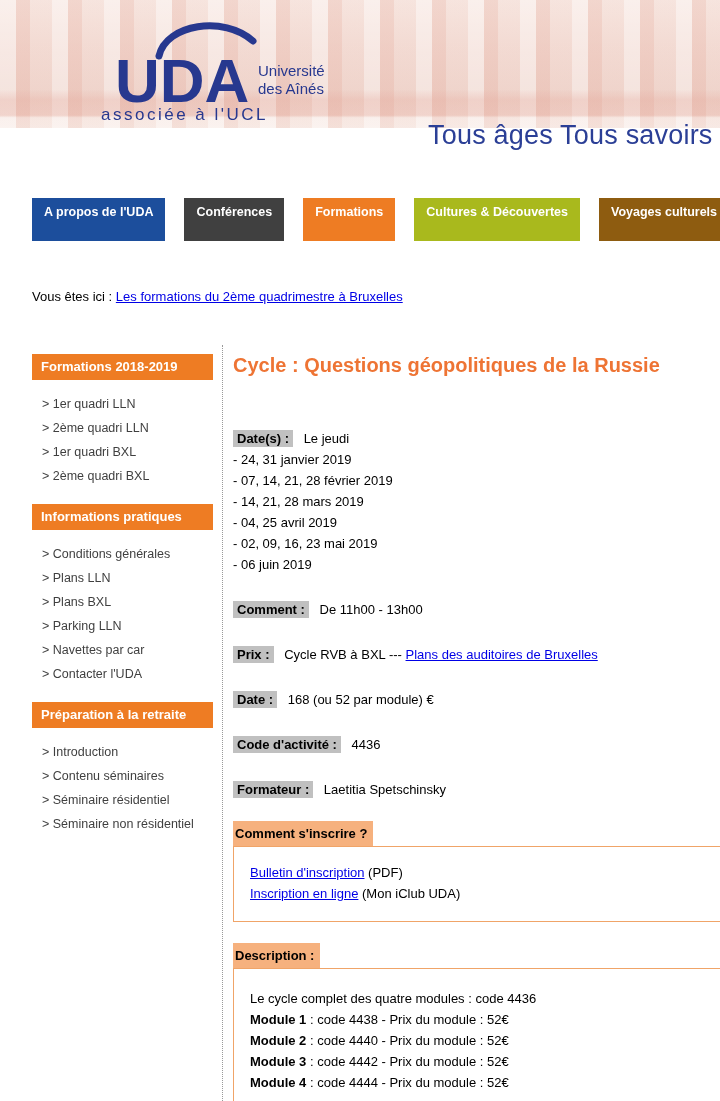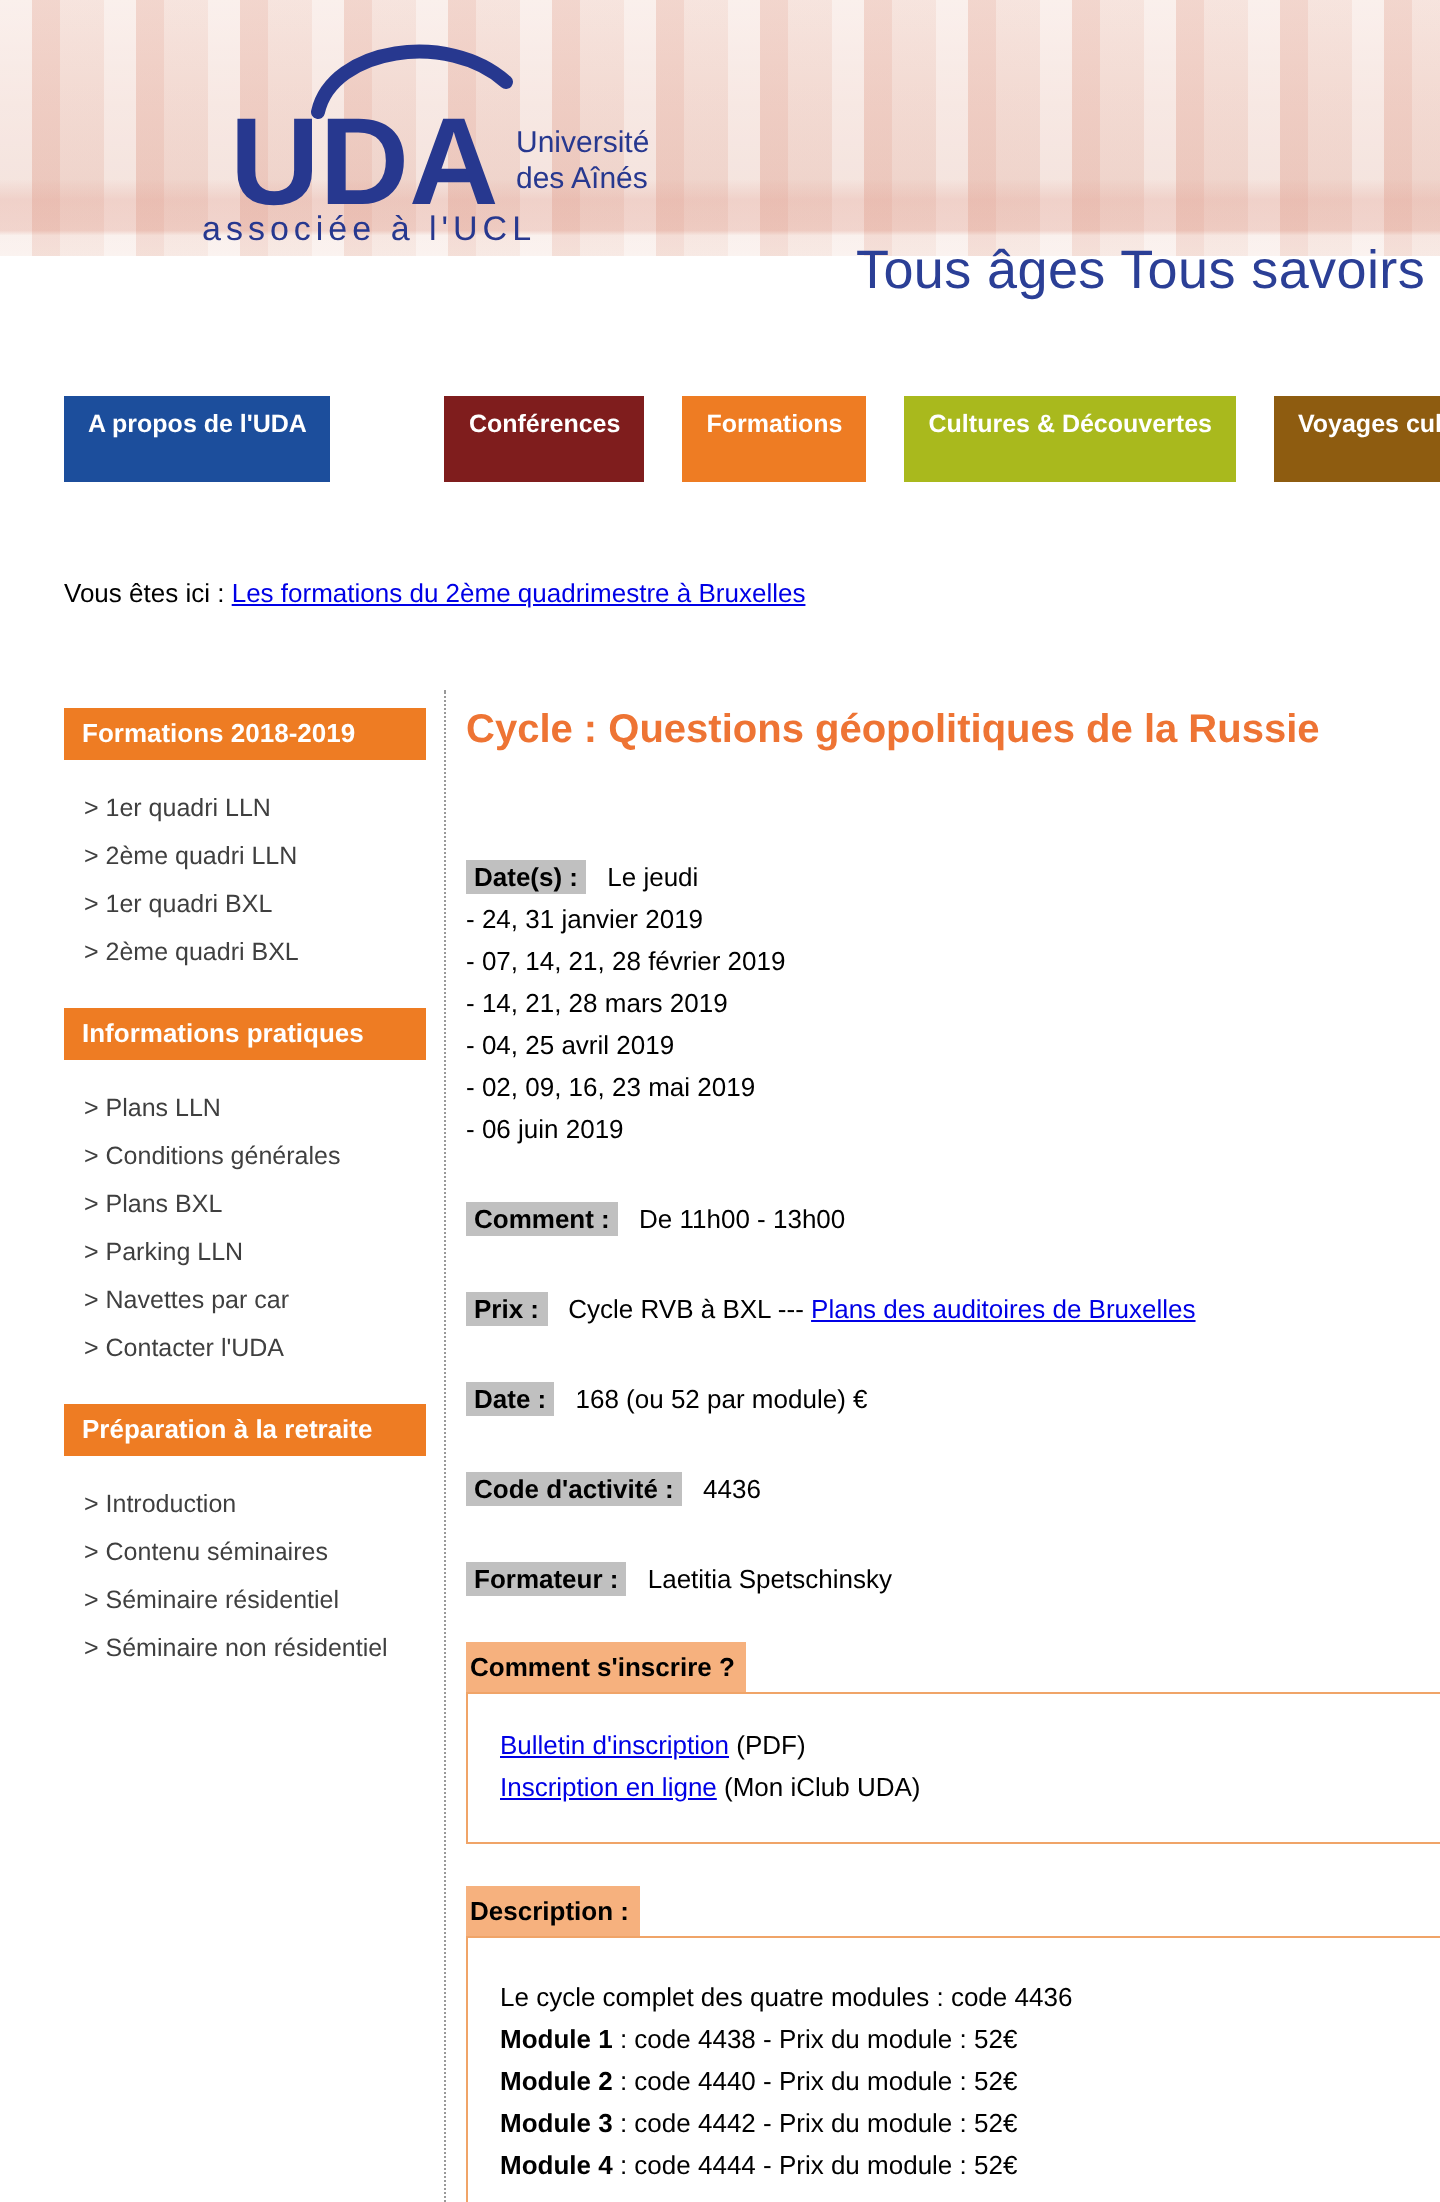--- a/index.html
+++ b/index.html
@@ -60,21 +60,21 @@
       <text x="20" y="88" font-size="62" font-weight="bold" fill="#27388f" font-family="Liberation Sans, sans-serif">UDA</text>
       <text x="163" y="62" font-size="15" fill="#27388f" font-family="Liberation Sans, sans-serif">Université</text>
       <text x="163" y="80" font-size="15" fill="#27388f" font-family="Liberation Sans, sans-serif">des Aînés</text>
       <text x="6" y="106" font-size="17" letter-spacing="2.5" fill="#27388f" font-family="Liberation Sans, sans-serif">associée à l'UCL</text>
     </svg>
     <div class="tagline">Tous âges Tous savoirs</div>
   </div>
 
   <div class="nav">
     <div class="nav-item" style="background: rgb(28, 78, 156);">A propos de l'UDA</div>
-    <div class="nav-item" style="background: #7f1d1d; margin-left: 38px;">Conférences</div>
+    <div class="nav-item" style="background: #404040;">Conférences</div>
     <div class="nav-item" style="background: rgb(238, 124, 35);">Formations</div>
     <div class="nav-item" style="background: rgb(169, 185, 29);">Cultures &amp; Découvertes</div>
     <div class="nav-item" style="background: rgb(142, 92, 16);">Voyages culturels</div>
 
   </div>
 
   <div class="breadcrumb">
     <span>Vous êtes ici :</span>
     <a class="lnk">Les formations du 2ème quadrimestre à Bruxelles</a>
   </div>
@@ -83,22 +83,22 @@
     <div class="side-title">Formations 2018-2019</div>
     <div class="side-items">
       <div class="side-item">&gt; 1er quadri LLN</div>
       <div class="side-item">&gt; 2ème quadri LLN</div>
       <div class="side-item">&gt; 1er quadri BXL</div>
       <div class="side-item">&gt; 2ème quadri BXL</div>
     </div>
 
     <div class="side-title">Informations pratiques</div>
     <div class="side-items">
+      <div class="side-item">&gt; Conditions générales</div>
       <div class="side-item">&gt; Plans LLN</div>
-      <div class="side-item">&gt; Conditions générales</div>
       <div class="side-item">&gt; Plans BXL</div>
       <div class="side-item">&gt; Parking LLN</div>
       <div class="side-item">&gt; Navettes par car</div>
       <div class="side-item">&gt; Contacter l'UDA</div>
     </div>
 
     <div class="side-title">Préparation à la retraite</div>
     <div class="side-items">
       <div class="side-item">&gt; Introduction</div>
       <div class="side-item">&gt; Contenu séminaires</div>

